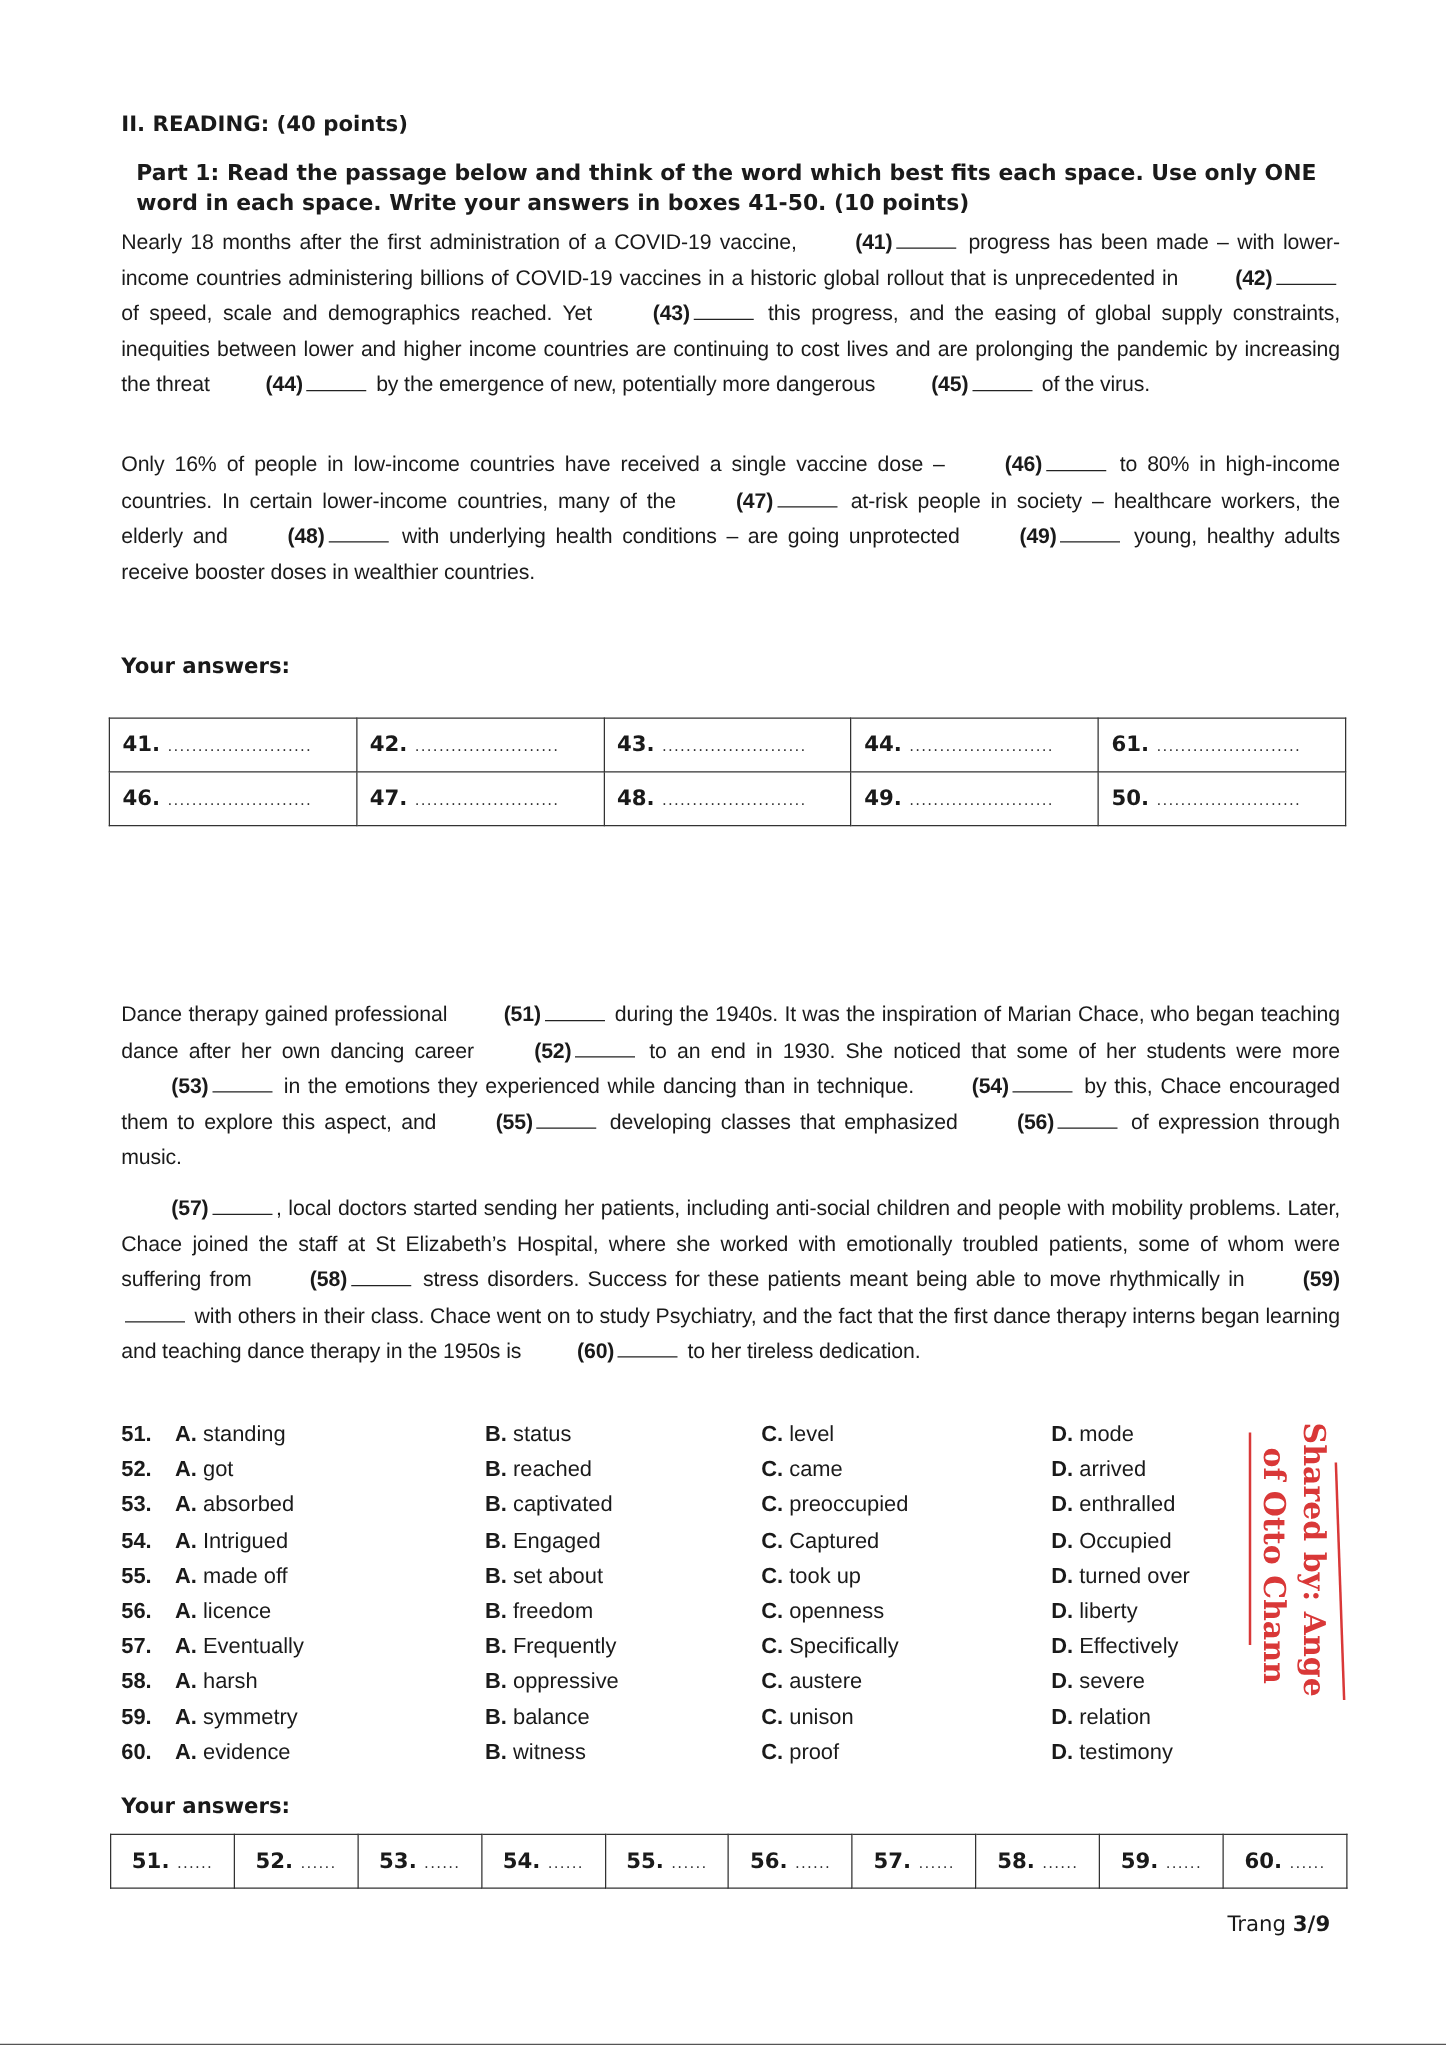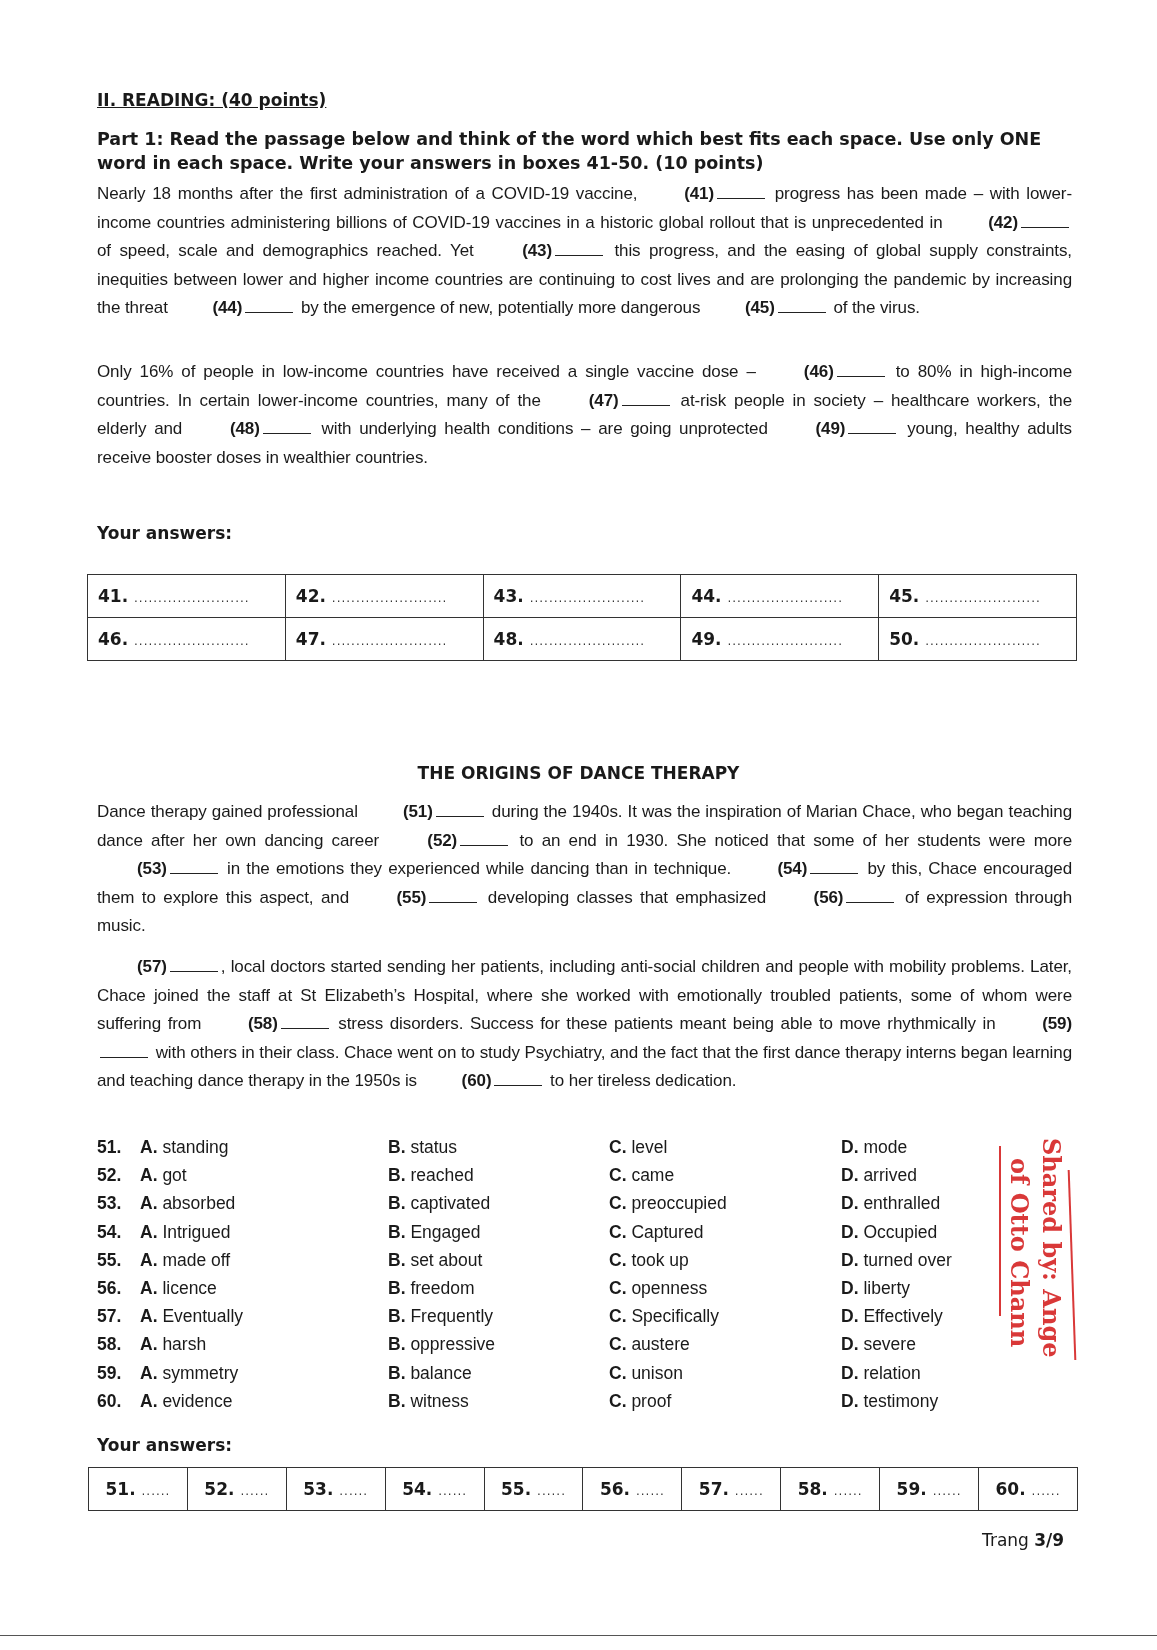--- a/index.html
+++ b/index.html
@@ -1,19 +1,19 @@
 <!DOCTYPE html>
 <html><head>
 <meta charset="utf-8">
 <style>
   html, body { margin:0; padding:0; background:#ffffff; }
   body { width:1157px; height:1650px; position:relative; overflow:hidden;
          font-family:"DejaVu Sans", sans-serif; color:#1a1a1a; }
   .page { position:absolute; left:0; top:0; width:1157px; height:1650px; }
-  .sec-title { position:absolute; left:97px; top:90px; font-weight:bold; font-size:17px;text-decoration:underline; }
+  .sec-title { position:absolute; left:97px; top:90px; font-weight:bold; font-size:17px; }
   .instr { position:absolute; left:97px; font-weight:bold; font-size:17.5px; line-height:24px; width:980px; }
   .para { position:absolute; left:97px; width:975px; font-size:17px; line-height:28.5px;
           text-align:justify; font-family:"Liberation Sans", sans-serif; letter-spacing:-0.1px; }
   .para b { font-weight:bold;padding-left:40px; }
   .blank { display:inline-block; width:48px; border-bottom:1.2px solid #222; height:14px; vertical-align:baseline; margin:0 3px; }
   .your { position:absolute; left:97px; font-weight:bold; font-size:17px; }
   table.ans { position:absolute; border-collapse:collapse; }
   table.ans td { border:1.5px solid #333; font-size:17px; font-weight:bold; padding:0 10px; height:42px; }
   table.ans td .dots { font-weight:normal; font-size:12px; letter-spacing:1px; color:#333; }
   .title2 { position:absolute; left:0; width:1157px; top:763px; text-align:center; font-weight:bold; font-size:17px; }
@@ -33,47 +33,46 @@
   .stamp .bar2 { position:absolute; left:86px; top:40px; width:2px; height:190px; background:#d93838; transform:rotate(-2deg); }
   .baseline { position:absolute; left:0; top:1635px; width:1157px; height:1px; background:#555; }
 </style>
 </head>
 <body>
 
 <div class="page">
 
   <div class="sec-title">II. READING: (40 points)</div>
 
-  <div class="instr" style="top:127px;">Part 1: Read the passage below and think of the word which best fits each space. Use only ONE word in each space. Write your answers in boxes 41-50. (10 points)</div>
+  <div class="instr" style="top:127px;margin-left:12px;">Part 1: Read the passage below and think of the word which best fits each space. Use only ONE word in each space. Write your answers in boxes 41-50. (10 points)</div>
 
   <div class="para" id="p1a" style="top:180px;">Nearly 18 months after the first administration of a COVID-19 vaccine, <b>(41)</b><span class="blank"></span> progress has been made – with lower-income countries administering billions of COVID-19 vaccines in a historic global rollout that is unprecedented in <b>(42)</b><span class="blank"></span> of speed, scale and demographics reached. Yet <b>(43)</b><span class="blank"></span> this progress, and the easing of global supply constraints, inequities between lower and higher income countries are continuing to cost lives and are prolonging the pandemic by increasing the threat <b>(44)</b><span class="blank"></span> by the emergence of new, potentially more dangerous <b>(45)</b><span class="blank"></span> of the virus.</div>
   <div class="para" id="p1b" style="top:358px;">Only 16% of people in low-income countries have received a single vaccine dose – <b>(46)</b><span class="blank"></span> to 80% in high-income countries. In certain lower-income countries, many of the <b>(47)</b><span class="blank"></span> at-risk people in society – healthcare workers, the elderly and <b>(48)</b><span class="blank"></span> with underlying health conditions – are going unprotected <b>(49)</b><span class="blank"></span> young, healthy adults receive booster doses in wealthier countries.</div>
 
   <div class="your" style="top:523px;">Your answers:</div>
 
   <table class="ans" id="ans1" style="left:87px; top:560px; width:990px;margin-top:14px;">
     <tbody>
         <tr id="ans1r1">
           <td><span>41. </span><span class="dots">........................</span></td>
           <td><span>42. </span><span class="dots">........................</span></td>
           <td><span>43. </span><span class="dots">........................</span></td>
           <td><span>44. </span><span class="dots">........................</span></td>
-          <td><span>45. </span><span class="dots">........................</span></td>
+          <td><span>61. </span><span class="dots">........................</span></td>
         </tr>
     <tr id="ans1r2">
           <td><span>46. </span><span class="dots">........................</span></td>
           <td><span>47. </span><span class="dots">........................</span></td>
           <td><span>48. </span><span class="dots">........................</span></td>
           <td><span>49. </span><span class="dots">........................</span></td>
           <td><span>50. </span><span class="dots">........................</span></td>
         </tr>
   </tbody>
     </table>
 
-  <div class="title2">THE ORIGINS OF DANCE THERAPY</div>
 
   <div class="para" id="p2a" style="top:798px;">Dance therapy gained professional <b>(51)</b><span class="blank"></span> during the 1940s. It was the inspiration of Marian Chace, who began teaching dance after her own dancing career <b>(52)</b><span class="blank"></span> to an end in 1930. She noticed that some of her students were more <b>(53)</b><span class="blank"></span> in the emotions they experienced while dancing than in technique. <b>(54)</b><span class="blank"></span> by this, Chace encouraged them to explore this aspect, and <b>(55)</b><span class="blank"></span> developing classes that emphasized <b>(56)</b><span class="blank"></span> of expression through music.</div>
   <div class="para" id="p2b" style="top:953px;"><b>(57)</b><span class="blank"></span>, local doctors started sending her patients, including anti-social children and people with mobility problems. Later, Chace joined the staff at St Elizabeth’s Hospital, where she worked with emotionally troubled patients, some of whom were suffering from <b>(58)</b><span class="blank"></span> stress disorders. Success for these patients meant being able to move rhythmically in <b>(59)</b><span class="blank"></span> with others in their class. Chace went on to study Psychiatry, and the fact that the first dance therapy interns began learning and teaching dance therapy in the 1950s is <b>(60)</b><span class="blank"></span> to her tireless dedication.</div>
 
   <div class="opts" id="opts">
       <div class="optrow">
         <span class="num">51.</span>
         <span class="oa"><b class="lt">A. </b>standing</span>
         <span class="ob"><b class="lt">B. </b>status</span>
         <span class="oc"><b class="lt">C. </b>level</span>

